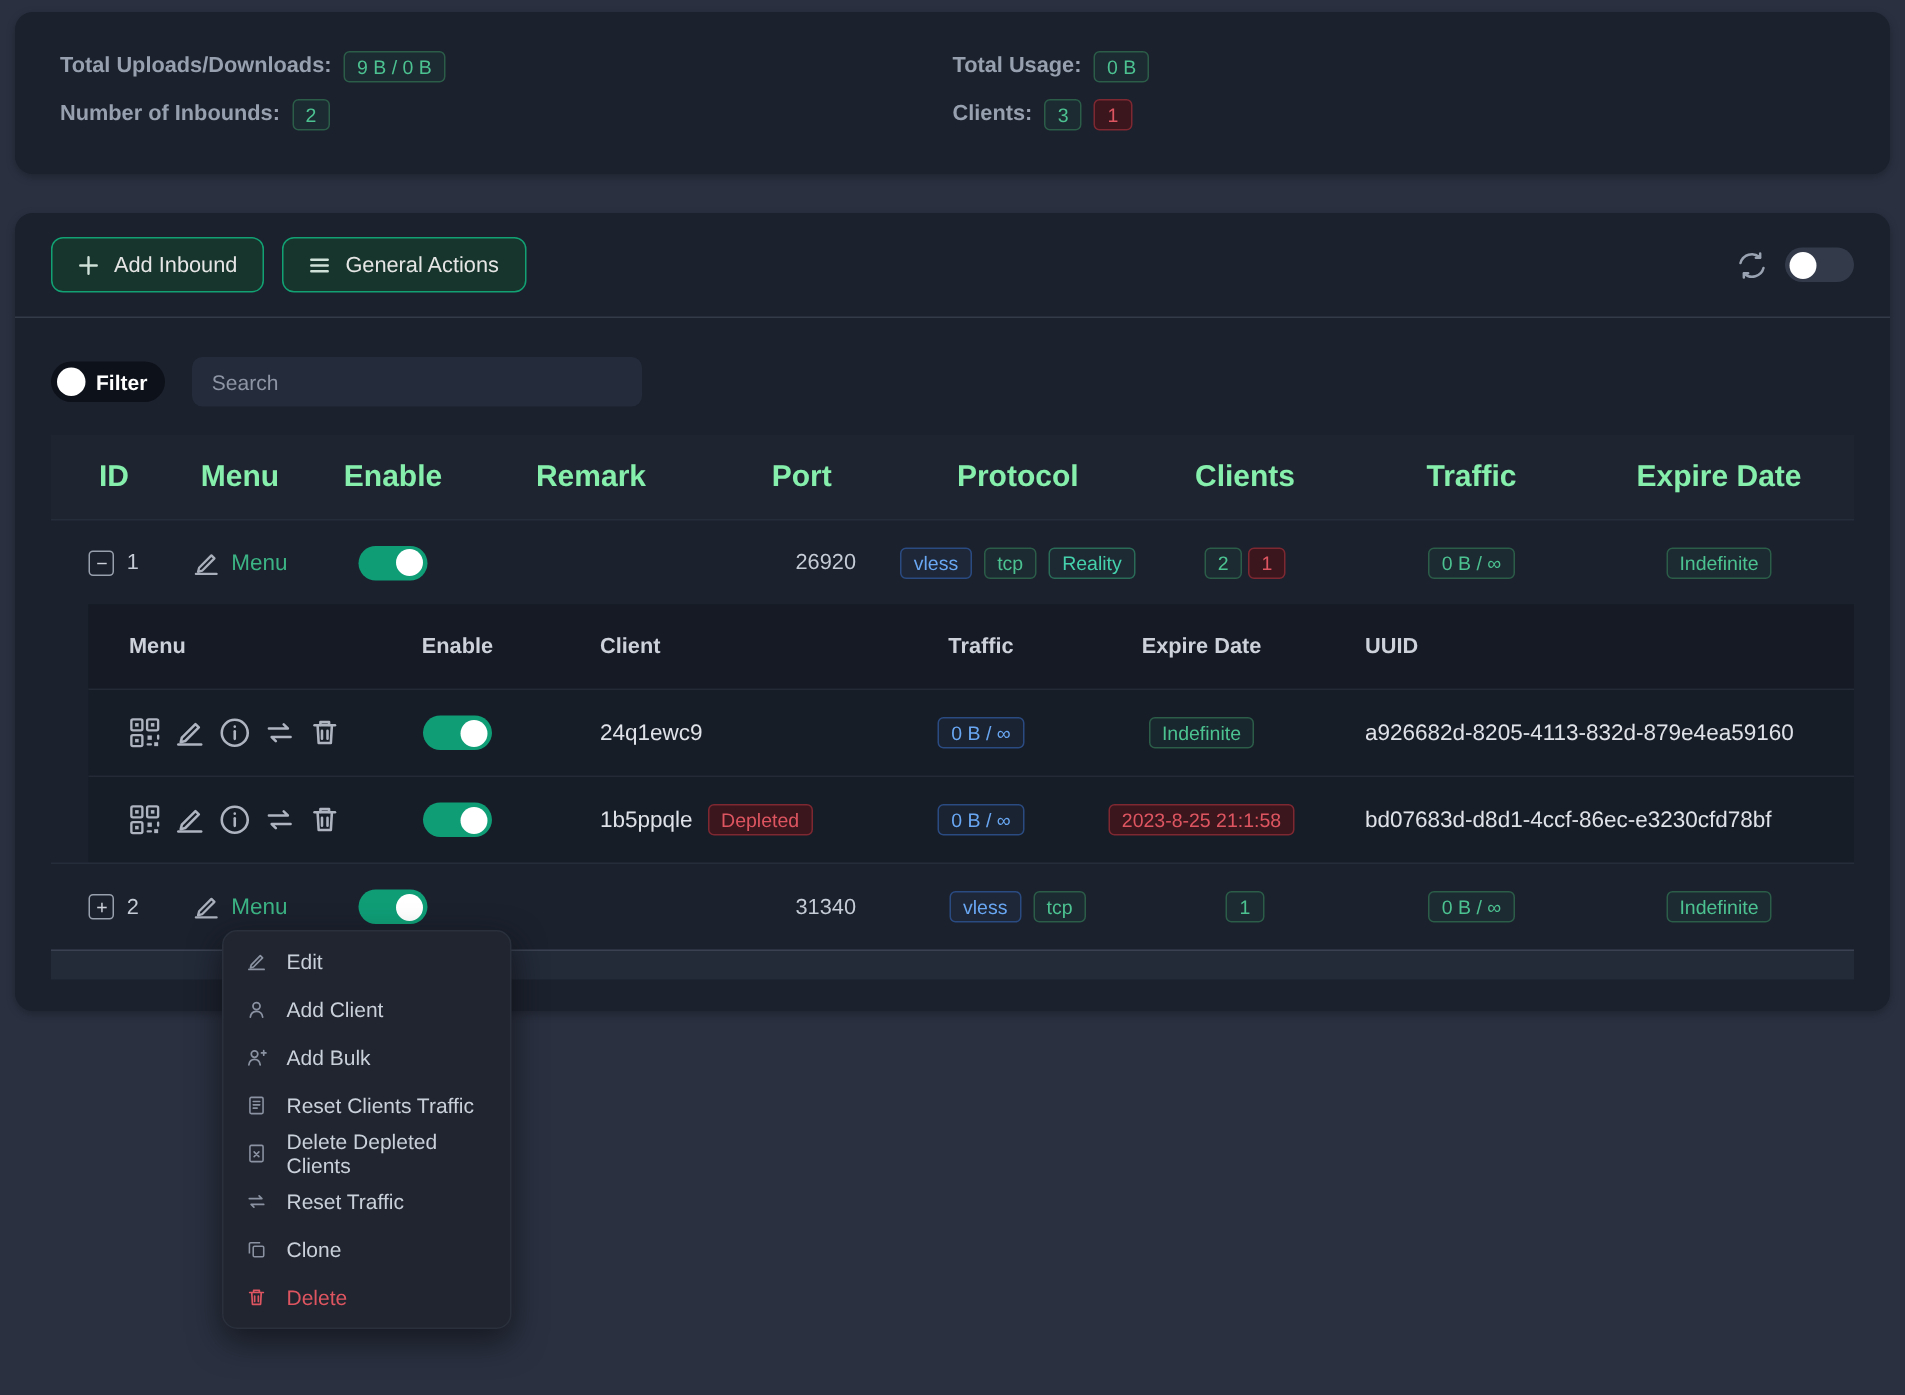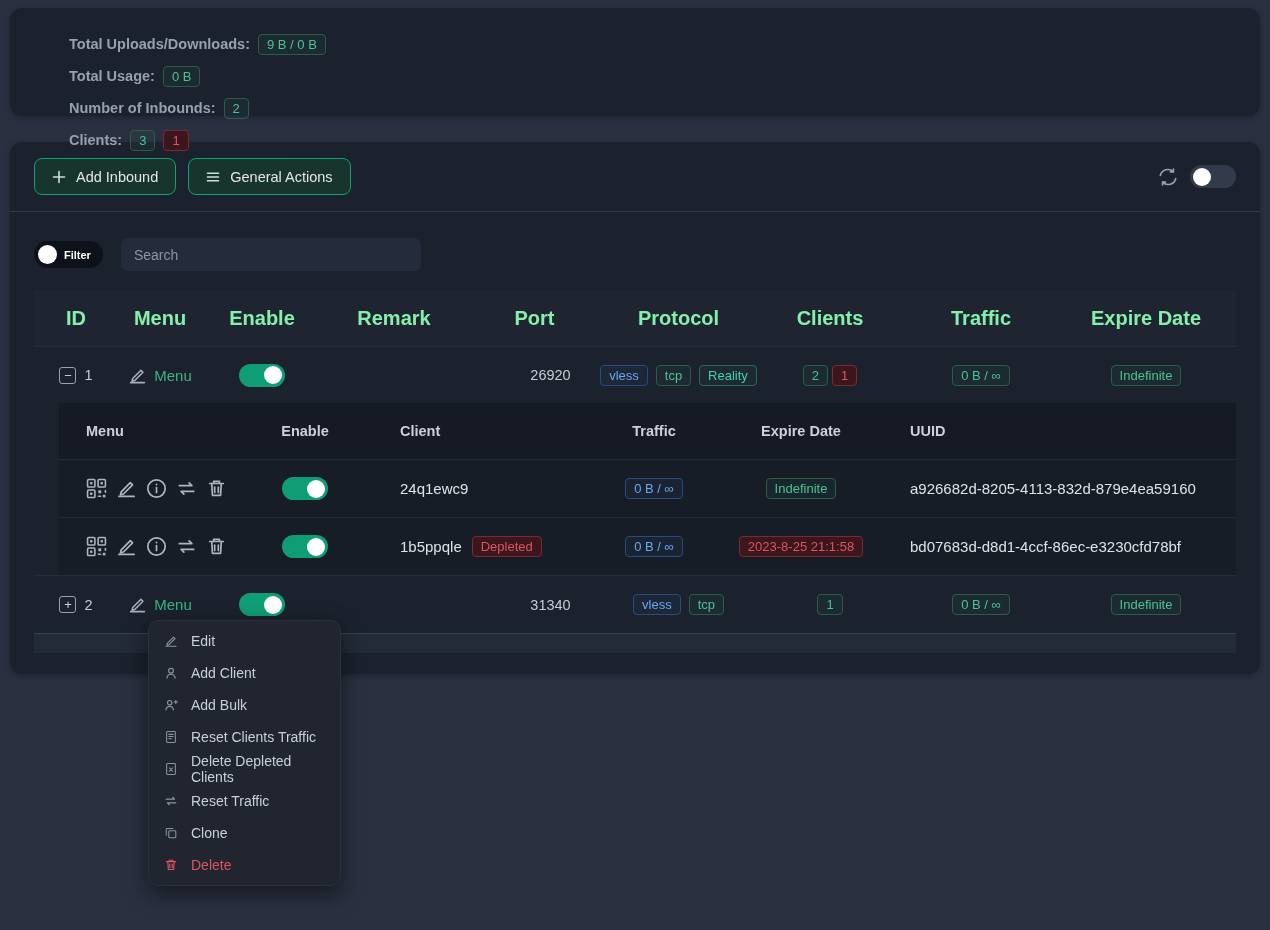--- a/index.html
+++ b/index.html
@@ -13,21 +13,21 @@
   }
   .page { position:relative; width:1270px; height:930px; padding:8px 10px; }
   .card {
     background:#1b212d;
     border-radius:12px;
     box-shadow:0 2px 6px rgba(0,0,0,.25);
   }
 
   
   .stats { height:108px; padding:25px 30px 18px; }
-  .stats-grid { display:grid; grid-template-columns:1fr; grid-auto-rows:22px; row-gap:10px;margin-left:29px; }
+  .stats-grid { display:grid; grid-template-columns:1fr 1fr; grid-auto-rows:22px; row-gap:10px; }
   .stat { display:flex; align-items:center; gap:8px; }
   .stat-label { font-size:14.5px; font-weight:700; color:#97a0af; }
 
   .badge {
     display:inline-flex; align-items:center; justify-content:center;
     min-width:24px; padding:1px 8px; border-radius:4px;
     font-size:13px; line-height:17px; border:1px solid transparent;
   }
   .badge.green { color:#4cc291; border-color:#2b5d49; background:rgba(49,168,128,.07); }
   .badge.red   { color:#dd5560; border-color:#7e2832; background:#3c161d; }
@@ -54,21 +54,21 @@
   .toggle.off .knob { left:3px; right:auto; }
 
   
   .filterbar { display:flex; align-items:center; gap:18px; padding:26px 24px 19px; }
   .filter-pill {
     display:flex; align-items:center; gap:7px;
     height:27px; padding:0 12px 0 4px; border-radius:14px;
     background:#0d1119; cursor:pointer;
   }
   .filter-pill .knob { width:19px; height:19px; border-radius:50%; background:#fff; }
-  .filter-pill .lbl { font-size:11px; font-weight:700; color:#ffffff; }
+  .filter-pill .lbl { font-size:14px; font-weight:700; color:#ffffff; }
   .search {
     width:300px; height:33px; border:none; outline:none;
     background:#242b3a; border-radius:7px;
     color:#dfe3ea; font-size:14px; padding:0 13px;
     font-family:"Liberation Sans","DejaVu Sans",sans-serif;
   }
   .search::placeholder { color:#8d95a5; }
 
   
   .table { margin:0 24px; }

